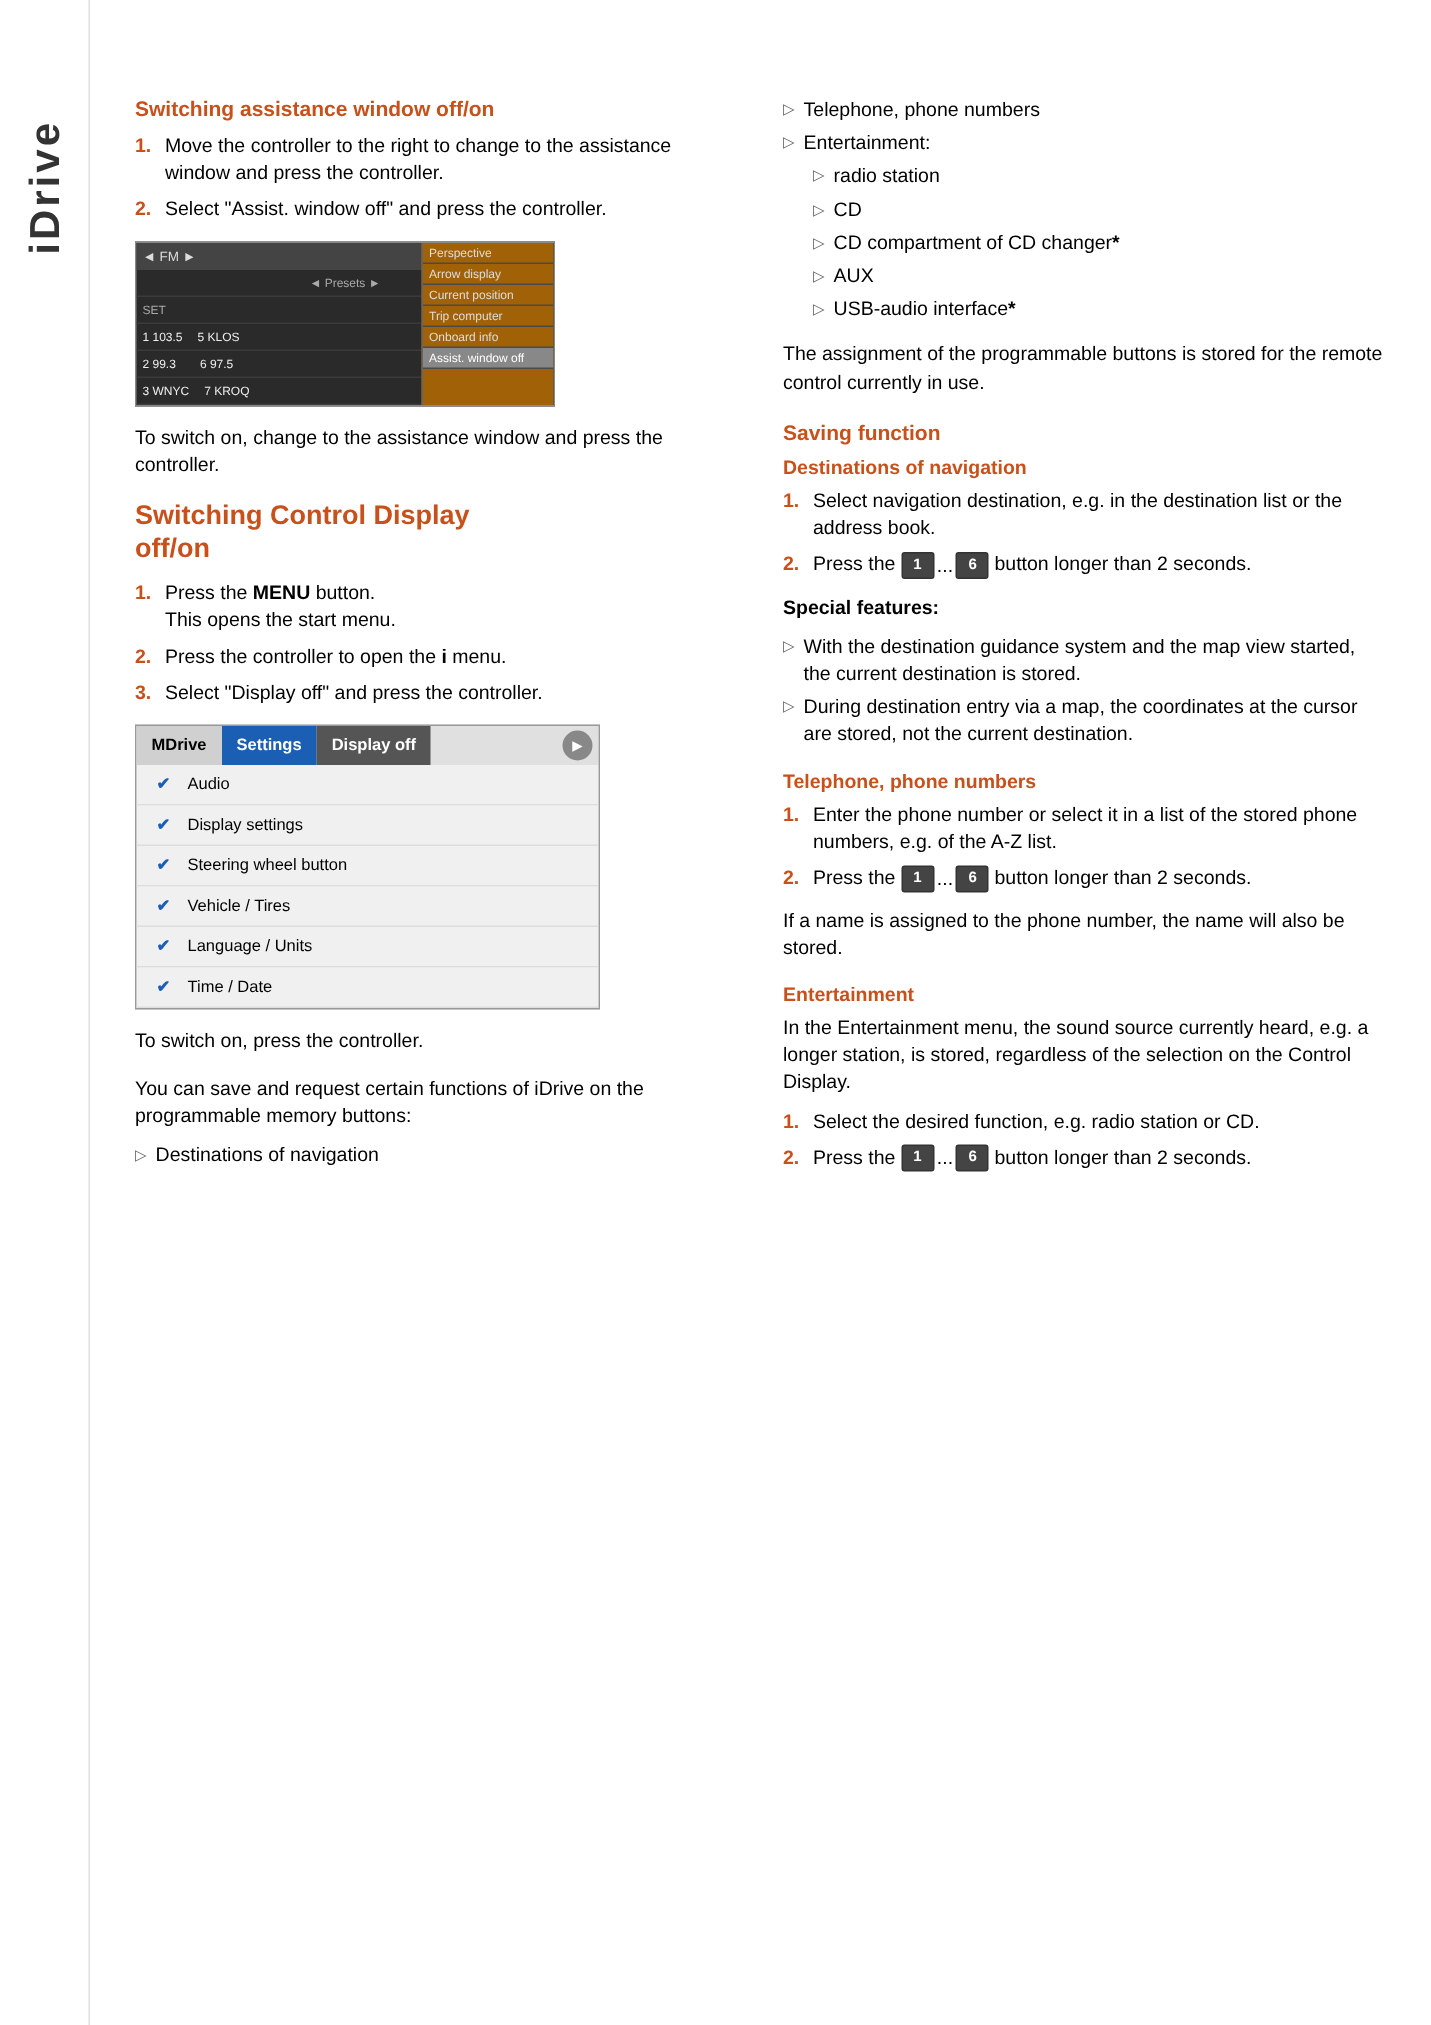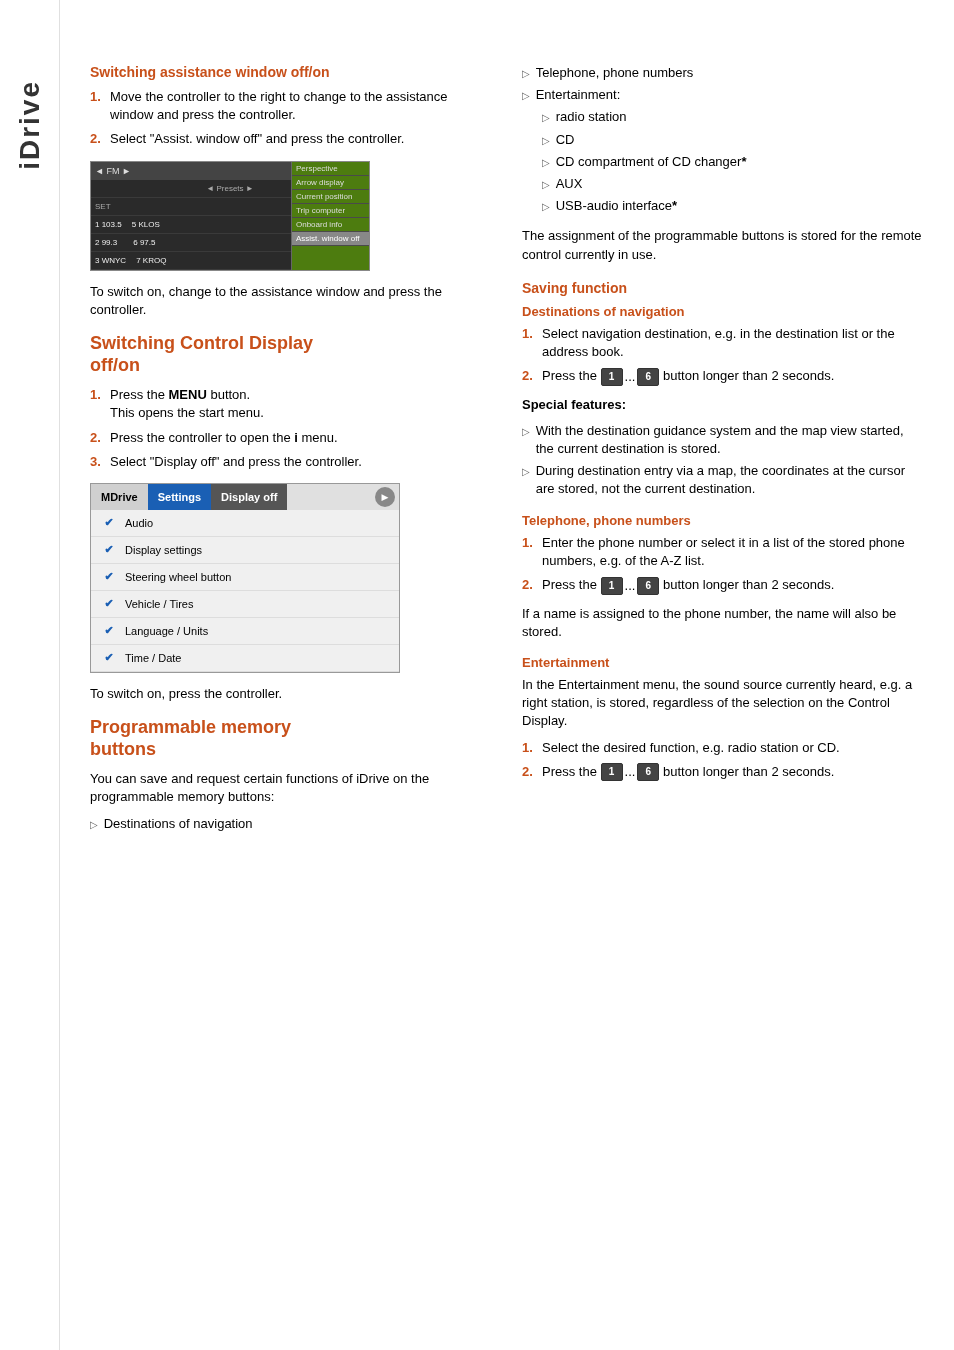--- a/index.html
+++ b/index.html
@@ -140,22 +140,22 @@
       justify-content: space-between;
       padding: 0 4px;
       font-size: 9px;
       color: #ddd;
     }
     .screen-menu-col {
       position: absolute;
       right: 0;
       top: 0;
       bottom: 0;
-      width: 78px;
-      background: #4d7c0f;
+      width: 88px;
+      background: #a16207;
       border-left: 1px solid #666;
     }
     .screen-menu-item {
       padding: 2px 4px;
       font-size: 8px;
       color: #ddd;
       border-bottom: 1px solid #4a4a4a;
     }
     .screen-menu-item.active {
       background: #888;
@@ -404,24 +404,20 @@
           <div class="menu-item-row">
             <span class="check-icon">✔</span>
             <span style="font-size:11px;">Time / Date</span>
           </div>
         </div>
 
         <p>To switch on, press the controller.</p>
       </div>
 
       <div class="sub-section">
-        <div class="section-title-large">
-          <span>Programmable memory</span><br>
-          <span>buttons</span>
-        </div>
         <p>You can save and request certain functions of iDrive on the programmable memory buttons:</p>
         <ul class="bullet-list">
           <li>
             <span class="arrow-bullet">▷</span>
             <span>Destinations of navigation</span>
           </li>
         </ul>
       </div>
 
     </div>
@@ -499,21 +495,21 @@
             <li>
               <span class="num">2.</span>
               <span>Press the <span class="button-sequence"><span class="button-tag">1</span> ... <span class="button-tag">6</span></span> button longer than 2 seconds.</span>
             </li>
           </ol>
           <p>If a name is assigned to the phone number, the name will also be stored.</p>
         </div>
 
         <div class="sub-section">
           <div class="section-title-medium">Entertainment</div>
-          <p>In the Entertainment menu, the sound source currently heard, e.g. a right station, is stored, regardless of the selection on the Control Display.</p>
+          <p>In the Entertainment menu, the sound source currently heard, e.g. a longer station, is stored, regardless of the selection on the Control Display.</p>
           <ol class="numbered-list">
             <li>
               <span class="num">1.</span>
               <span>Select the desired function, e.g. radio station or CD.</span>
             </li>
             <li>
               <span class="num">2.</span>
               <span>Press the <span class="button-sequence"><span class="button-tag">1</span> ... <span class="button-tag">6</span></span> button longer than 2 seconds.</span>
             </li>
           </ol>

